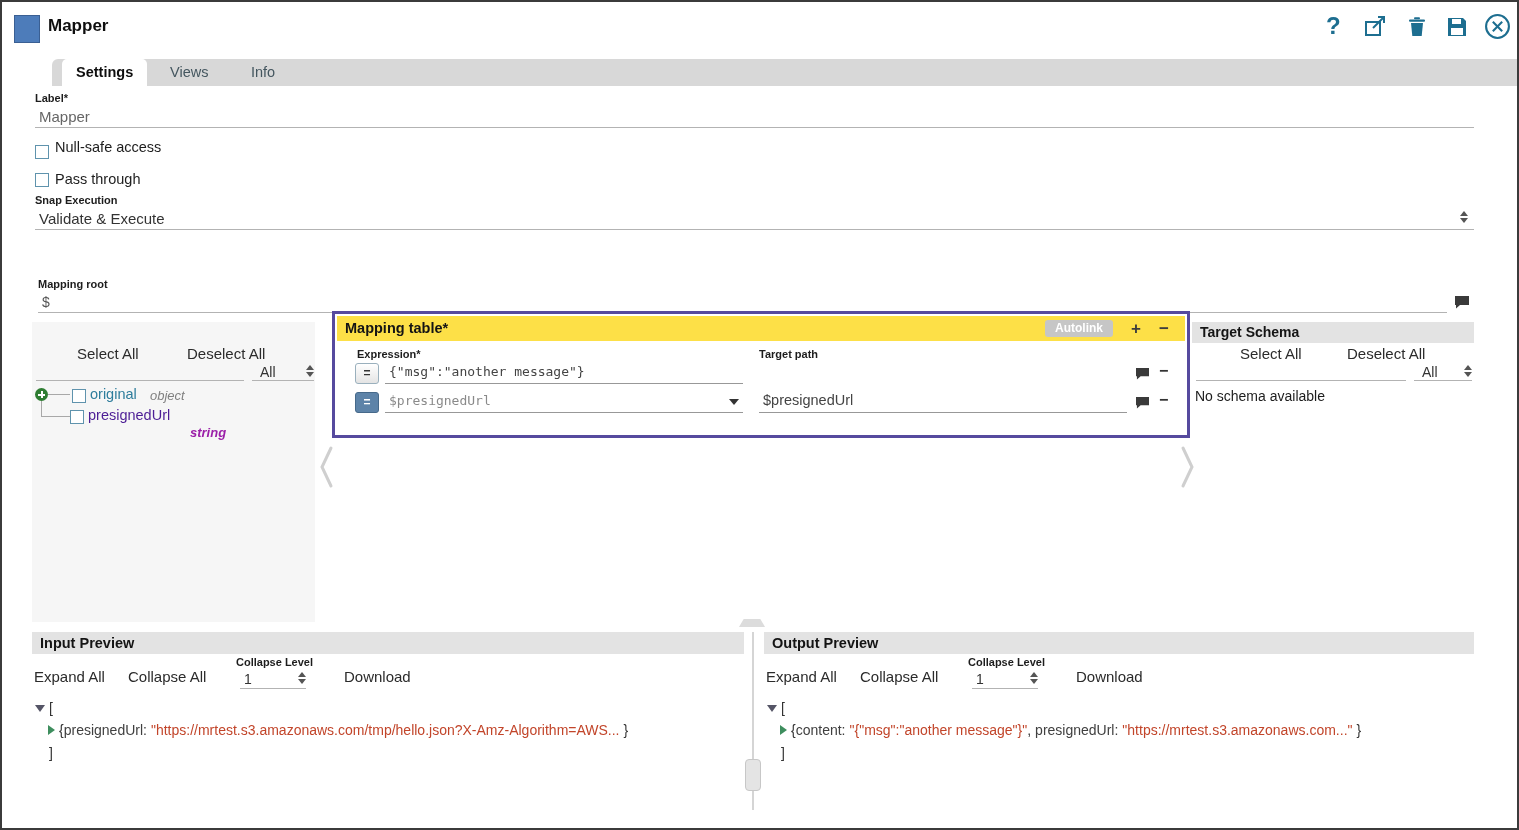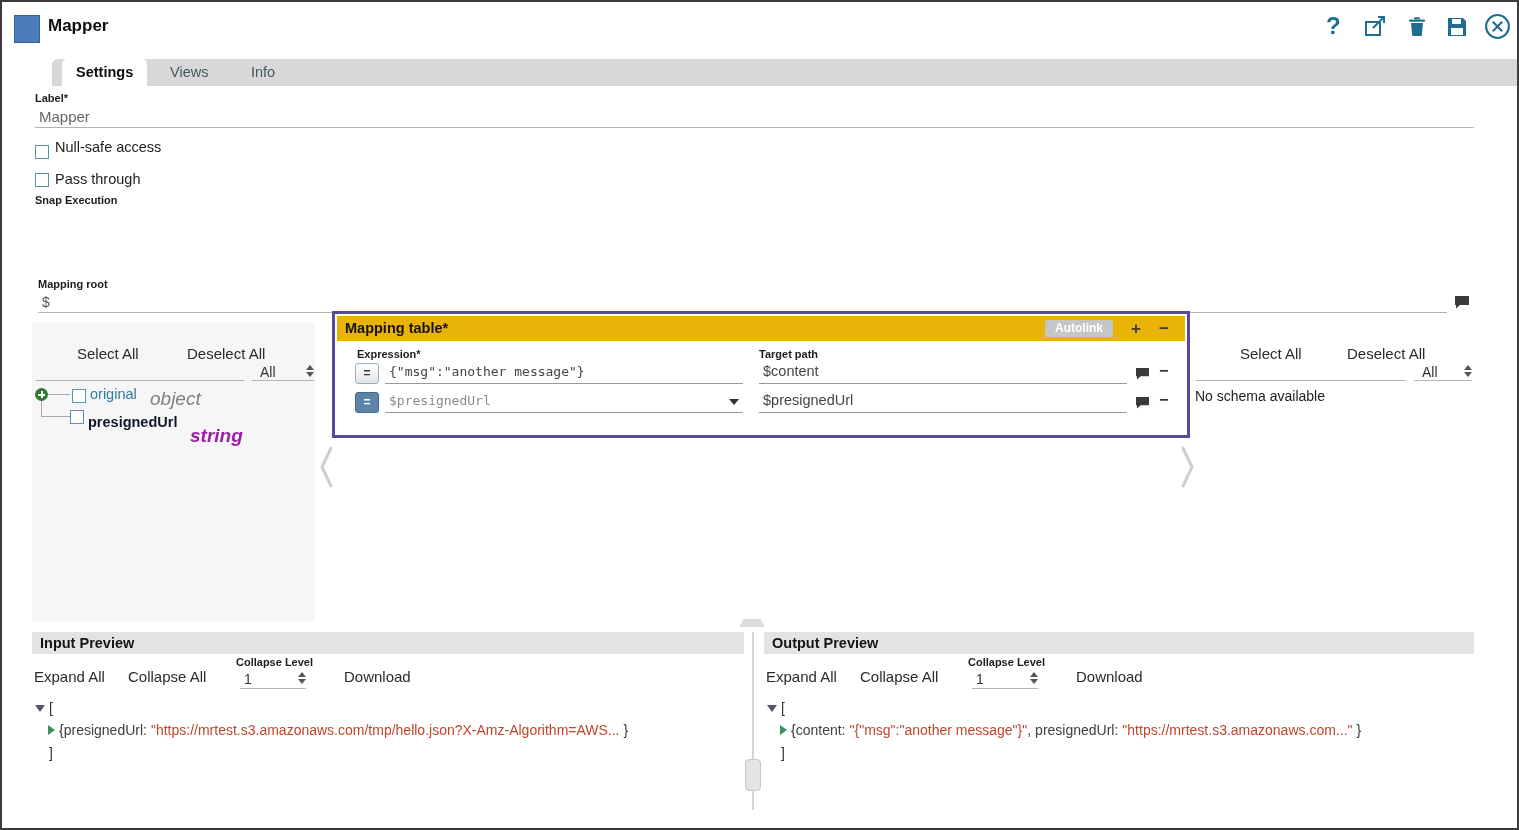--- a/index.html
+++ b/index.html
@@ -22,30 +22,30 @@
   .tab.active{background:#fff;border-radius:5px 5px 0 0;font-weight:bold;color:#0e0e0e;}
   
   .cbx{display:inline-block;width:12px;height:12px;border:1px solid #5f93ad;background:#fff;cursor:pointer;}
   
   .stepper{display:inline-flex;flex-direction:column;gap:2px;align-items:center;cursor:pointer;}
   .tri-up{width:0;height:0;border-left:4px solid transparent;border-right:4px solid transparent;border-bottom:5px solid #555;}
   .tri-dn{width:0;height:0;border-left:4px solid transparent;border-right:4px solid transparent;border-top:5px solid #555;}
   
   .panel-header{height:21px;line-height:21px;background:#e3e3e3;font-weight:bold;font-size:14px;padding-left:8px;color:#141414;}
   .tree-name{font-size:14.5px;color:#2e7d9c;cursor:pointer;}
-  .tree-type{font-size:19px;font-style:italic;color:#808080;}
+  .tree-type{font-size:13px;font-style:italic;color:#808080;}
   .tree-type.purple{color:#9b1fa8;font-weight:600;}
   .plus-circle{position:absolute;width:13px;height:13px;border-radius:50%;background:#2e7d32;cursor:pointer;}
   .plus-circle::before{content:"";position:absolute;left:3px;top:5.5px;width:7px;height:2px;background:#fff;}
   .plus-circle::after{content:"";position:absolute;left:5.5px;top:3px;width:2px;height:7px;background:#fff;}
   .connector{position:absolute;border-left:1px solid #a8a8a8;border-bottom:1px solid #a8a8a8;}
   .hline{position:absolute;border-top:1px solid #a8a8a8;}
   
   .mt-box{left:330px;top:309px;width:852px;height:121px;border:3px solid #564a9e;background:#fff;}
-  .mt-header{position:absolute;left:2px;top:2px;right:2px;height:25px;background:#eab308;}
+  .mt-header{position:absolute;left:2px;top:2px;right:2px;height:25px;background:#fde047;}
   .autolink{position:absolute;right:72px;top:4px;height:17px;line-height:17px;background:#c6c6c6;color:#fff;font-weight:bold;font-size:12px;border-radius:3px;padding:0 10px;cursor:default;}
   .mt-plus{position:absolute;right:44px;top:0;line-height:25px;font-size:17px;font-weight:bold;color:#3d3d3d;cursor:pointer;}
   .mt-minus{position:absolute;right:16px;top:0;line-height:25px;font-size:17px;font-weight:bold;color:#3d3d3d;cursor:pointer;}
   .eq-btn{position:absolute;width:22px;height:19px;border:1px solid #9ab0bd;border-radius:3px;background:linear-gradient(#ffffff,#e4e4e4);color:#333;font-size:12px;font-weight:bold;text-align:center;line-height:18px;cursor:pointer;}
   .eq-btn.sel{background:#5d83a8;color:#fff;border-color:#46698a;}
   .field{position:absolute;height:21px;border-bottom:1px solid #989898;}
   .expr-input{font-family:"DejaVu Sans Mono","Liberation Mono",monospace;font-size:13px;color:#444;}
   .expr-input.ghost{color:#8a8a8a;}
   .tgt-input{font-size:14.5px;color:#444;}
   .dd-arrow{position:absolute;right:4px;top:8px;width:0;height:0;border-left:5px solid transparent;border-right:5px solid transparent;border-top:6px solid #333;cursor:pointer;}
@@ -112,20 +112,27 @@
   <div class="abs small-label" style="left:33px;top:90px;">Label*</div>
   <input class="abs bare ulined" style="left: 33px; top: 104px; width: 1439px; height: 22px; font-size: 15px; color: rgb(102, 102, 102);" value="Mapper">
 
   <span class="abs cbx" style="left:33px;top:143px;"></span>
   <span class="abs" style="left:53px;top:137px;font-size:14.5px;color:#1d1d1d;">Null-safe access</span>
 
   <span class="abs cbx" style="left:33px;top:171px;"></span>
   <span class="abs" style="left:53px;top:169px;font-size:14.5px;color:#1d1d1d;">Pass through</span>
 
   <div class="abs small-label" style="left:33px;top:192px;">Snap Execution</div>
+  <div class="abs ulined" style="left:33px;top:205px;width:1439px;height:23px;font-size:15px;color:#333;padding-left:4px;box-sizing:border-box;line-height:23px;">
+    <span>Validate &amp; Execute</span>
+    <span class="stepper" style="position:absolute;right:6px;top:4px;">
+        <span class="tri-up"></span>
+        <span class="tri-dn"></span>
+      </span>
+  </div>
 
 
   <div class="abs small-label" style="left:36px;top:276px;">Mapping root</div>
   <input class="abs bare ulined" style="left: 36px; top: 290px; width: 1409px; height: 21px; font-size: 14px; color: rgb(85, 85, 85);" value="$">
   <span class="abs bubble" style="left:1452px;top:293px;">
     <svg width="16" height="14" viewBox="0 0 16 14">
         <path d="M1 1 h14 v9 h-9 l-4 3.5 v-3.5 h-1 z" fill="#3a3a3a"></path>
       </svg>
   </span>
 
@@ -141,41 +148,38 @@
         </span>
     </div>
 
     <span class="plus-circle" style="left:3px;top:66px;"></span>
     <span class="hline" style="left:16px;top:72px;width:22px;"></span>
     <span class="connector" style="left:9px;top:79px;width:28px;height:15px;"></span>
     <span class="abs cbx" style="left:40px;top:67px;"></span>
     <span class="abs tree-name" style="left:58px;top:64px;">original</span>
     <span class="abs tree-type" style="left:118px;top:66px;">object</span>
     <span class="abs cbx" style="left:38px;top:88px;"></span>
-    <span class="abs tree-name" style="left:56px;top:92px;font-weight:bold;color:#0f172a;">presignedUrl</span>
+    <span class="abs tree-name" style="left:56px;top:85px;font-weight:normal;color:#4c1d95;">presignedUrl</span>
     <span class="abs tree-type purple" style="left:158px;top:103px;font-style:italic;">string</span>
   </div>
 
   <div class="abs mt-box">
     <div class="mt-header">
       <span class="section-title" style="line-height:25px;padding-left:8px;">Mapping table*</span>
       <span class="autolink">Autolink</span>
       <span class="mt-plus">+</span>
       <span class="mt-minus">−</span>
     </div>
     <div class="abs small-label" style="left:22px;top:34px;">Expression*</div>
     <div class="abs small-label" style="left:424px;top:34px;">Target path</div>
 
     <div class="abs" style="left:0;top:48px;width:846px;height:26px;">
       <span class="eq-btn" style="left:20px;top:1px;">=</span>
       <div class="field" style="left:50px;top:0;width:358px;">
         <input class="bare expr-input" value="{&quot;msg&quot;:&quot;another message&quot;}" style="">
-      </div>
-      <div class="field" style="left:424px;top:0;width:368px;">
-        <input class="bare tgt-input" value="$content" style="">
       </div>
       <span class="abs bubble" style="left:800px;top:4px;">
         <svg width="15" height="13" viewBox="0 0 16 14">
             <path d="M1 1 h14 v9 h-9 l-4 3.5 v-3.5 h-1 z" fill="#3a3a3a"></path>
           </svg>
       </span>
       <span class="row-minus" style="left:824px;top:0;">−</span>
     </div>
 
     <div class="abs" style="left:0;top:77px;width:846px;height:26px;">
@@ -201,20 +205,21 @@
         <polyline points="13,4 4,23 13,42" fill="none" stroke="#cfcfcf" stroke-width="3" stroke-linecap="round"></polyline>
       </svg>
   </span>
   <span class="abs" style="left:1178px;top:442px;">
     <svg width="16" height="46">
         <polyline points="3,4 12,23 3,42" fill="none" stroke="#cfcfcf" stroke-width="3" stroke-linecap="round"></polyline>
       </svg>
   </span>
 
   <div class="abs" style="left:1190px;top:320px;width:282px;height:300px;">
+    <div class="panel-header">Target Schema</div>
     <span class="abs link" style="left:48px;top:23px;">Select All</span>
     <span class="abs link" style="left:155px;top:23px;">Deselect All</span>
     <input class="abs bare ulined" style="left: 4px; top: 42px; width: 210px; height: 17px; font-size: 13px;">
     <div class="abs ulined" style="left:222px;top:42px;width:58px;height:17px;font-size:14px;color:#333;padding-left:8px;box-sizing:border-box;">
       <span>All</span>
       <span class="stepper" style="position:absolute;right:0;top:1px;">
           <span class="tri-up"></span>
           <span class="tri-dn"></span>
         </span>
     </div>

